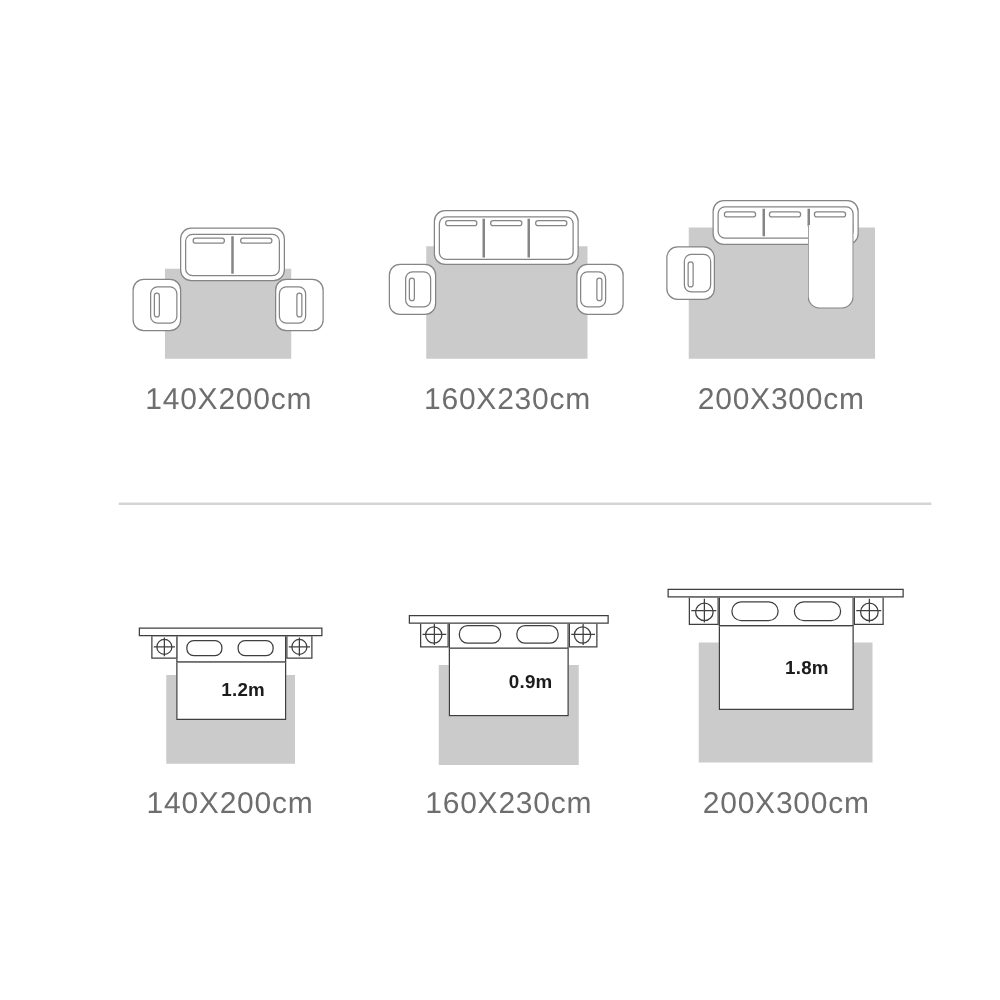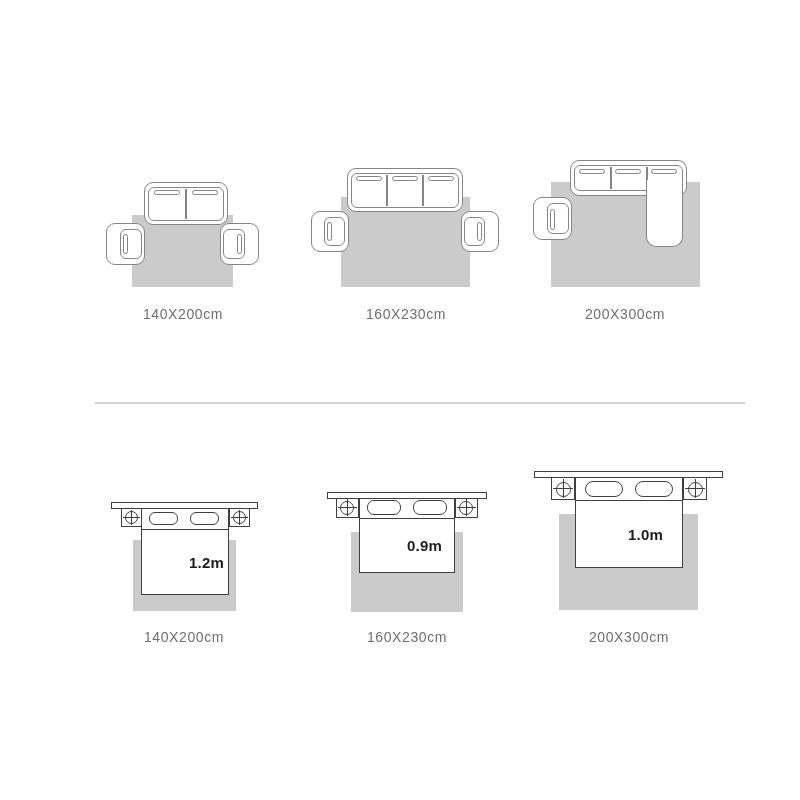--- a/index.html
+++ b/index.html
@@ -24,21 +24,21 @@
   
   .b { position:absolute; background:#ffffff; border:1.4px solid #3f3f3f; }
   .pillow { border-radius:7px; }
   .bed-body { display:flex; align-items:center; justify-content:flex-end; }
   .bed-size { font-size:15px; font-weight:700; color:#1c1c1c; letter-spacing:0.2px; }
   .ns-circle { position:absolute; border:1.3px solid #3f3f3f; border-radius:50%; background:#ffffff; }
   .ns-h { position:absolute; height:1.3px; background:#3f3f3f; }
   .ns-v { position:absolute; width:1.3px;  background:#3f3f3f; }
 
   .caption { position:absolute; transform:translateX(-50%); color:#6e6e6e;
-             font-size:14px; letter-spacing:0.6px; white-space:nowrap; }
+             font-size:24px; letter-spacing:0.6px; white-space:nowrap; }
   .divider { position:absolute; background:#d4d4d4; }
 </style>
 </head>
 <body>
 
 <div class="canvas">
 
   <div>
 
     <div>
@@ -91,21 +91,21 @@
       <div class="caption" style="left:625px;top:306px">200X300cm</div>
     </div>
   </div>
 
   <div class="divider" style="left:95px;top:402px;width:650px;height:1.5px"></div>
 
   <div>
 
     <div>
       <div class="rug" style="left:133px;top:540px;width:103px;height:71px"></div>
-      <div class="b bed-body" style="left:141px;top:529px;width:88px;height:66px;padding-right:4px">
+      <div class="b bed-body" style="left:141px;top:529px;width:88px;height:47px;padding-right:16px">
         <span class="bed-size">1.2m</span>
       </div>
       <div class="b" style="left:141px;top:508px;width:88px;height:22px"></div>
       <div class="b pillow" style="left:149px;top:512px;width:29px;height:13px;border-radius:6px"></div>
       <div class="b pillow" style="left:190px;top:512px;width:29px;height:13px;border-radius:6px"></div>
       <div class="b" style="left:121px;top:508px;width:21px;height:19px">
         <div class="ns-circle" style="left:3px;top:2px;width:13px;height:13px"></div>
         <div class="ns-h" style="left:1px;top:8px;width:17px"></div>
         <div class="ns-v" style="left:9px;top:1px;height:15px"></div>
       </div>
@@ -136,21 +136,21 @@
         <div class="ns-h" style="left:1px;top:9px;width:19px"></div>
         <div class="ns-v" style="left:10px;top:1px;height:17px"></div>
       </div>
       <div class="b" style="left:327px;top:492px;width:160px;height:7px"></div>
       <div class="caption" style="left:407px;top:629px">160X230cm</div>
     </div>
 
     <div>
       <div class="rug" style="left:559px;top:514px;width:139px;height:96px"></div>
       <div class="b bed-body" style="left:575px;top:500px;width:108px;height:68px;padding-right:19px">
-        <span class="bed-size">1.0m</span>
+        <span class="bed-size">1.8m</span>
       </div>
       <div class="b" style="left:575px;top:477px;width:108px;height:24px"></div>
       <div class="b pillow" style="left:585px;top:481px;width:38px;height:16px;border-radius:8px"></div>
       <div class="b pillow" style="left:635px;top:481px;width:38px;height:16px;border-radius:8px"></div>
       <div class="b" style="left:551px;top:477px;width:24px;height:23px">
         <div class="ns-circle" style="left:4px;top:4px;width:15px;height:15px"></div>
         <div class="ns-h" style="left:1px;top:10px;width:20px"></div>
         <div class="ns-v" style="left:11px;top:1px;height:19px"></div>
       </div>
       <div class="b" style="left:683px;top:477px;width:24px;height:23px">

